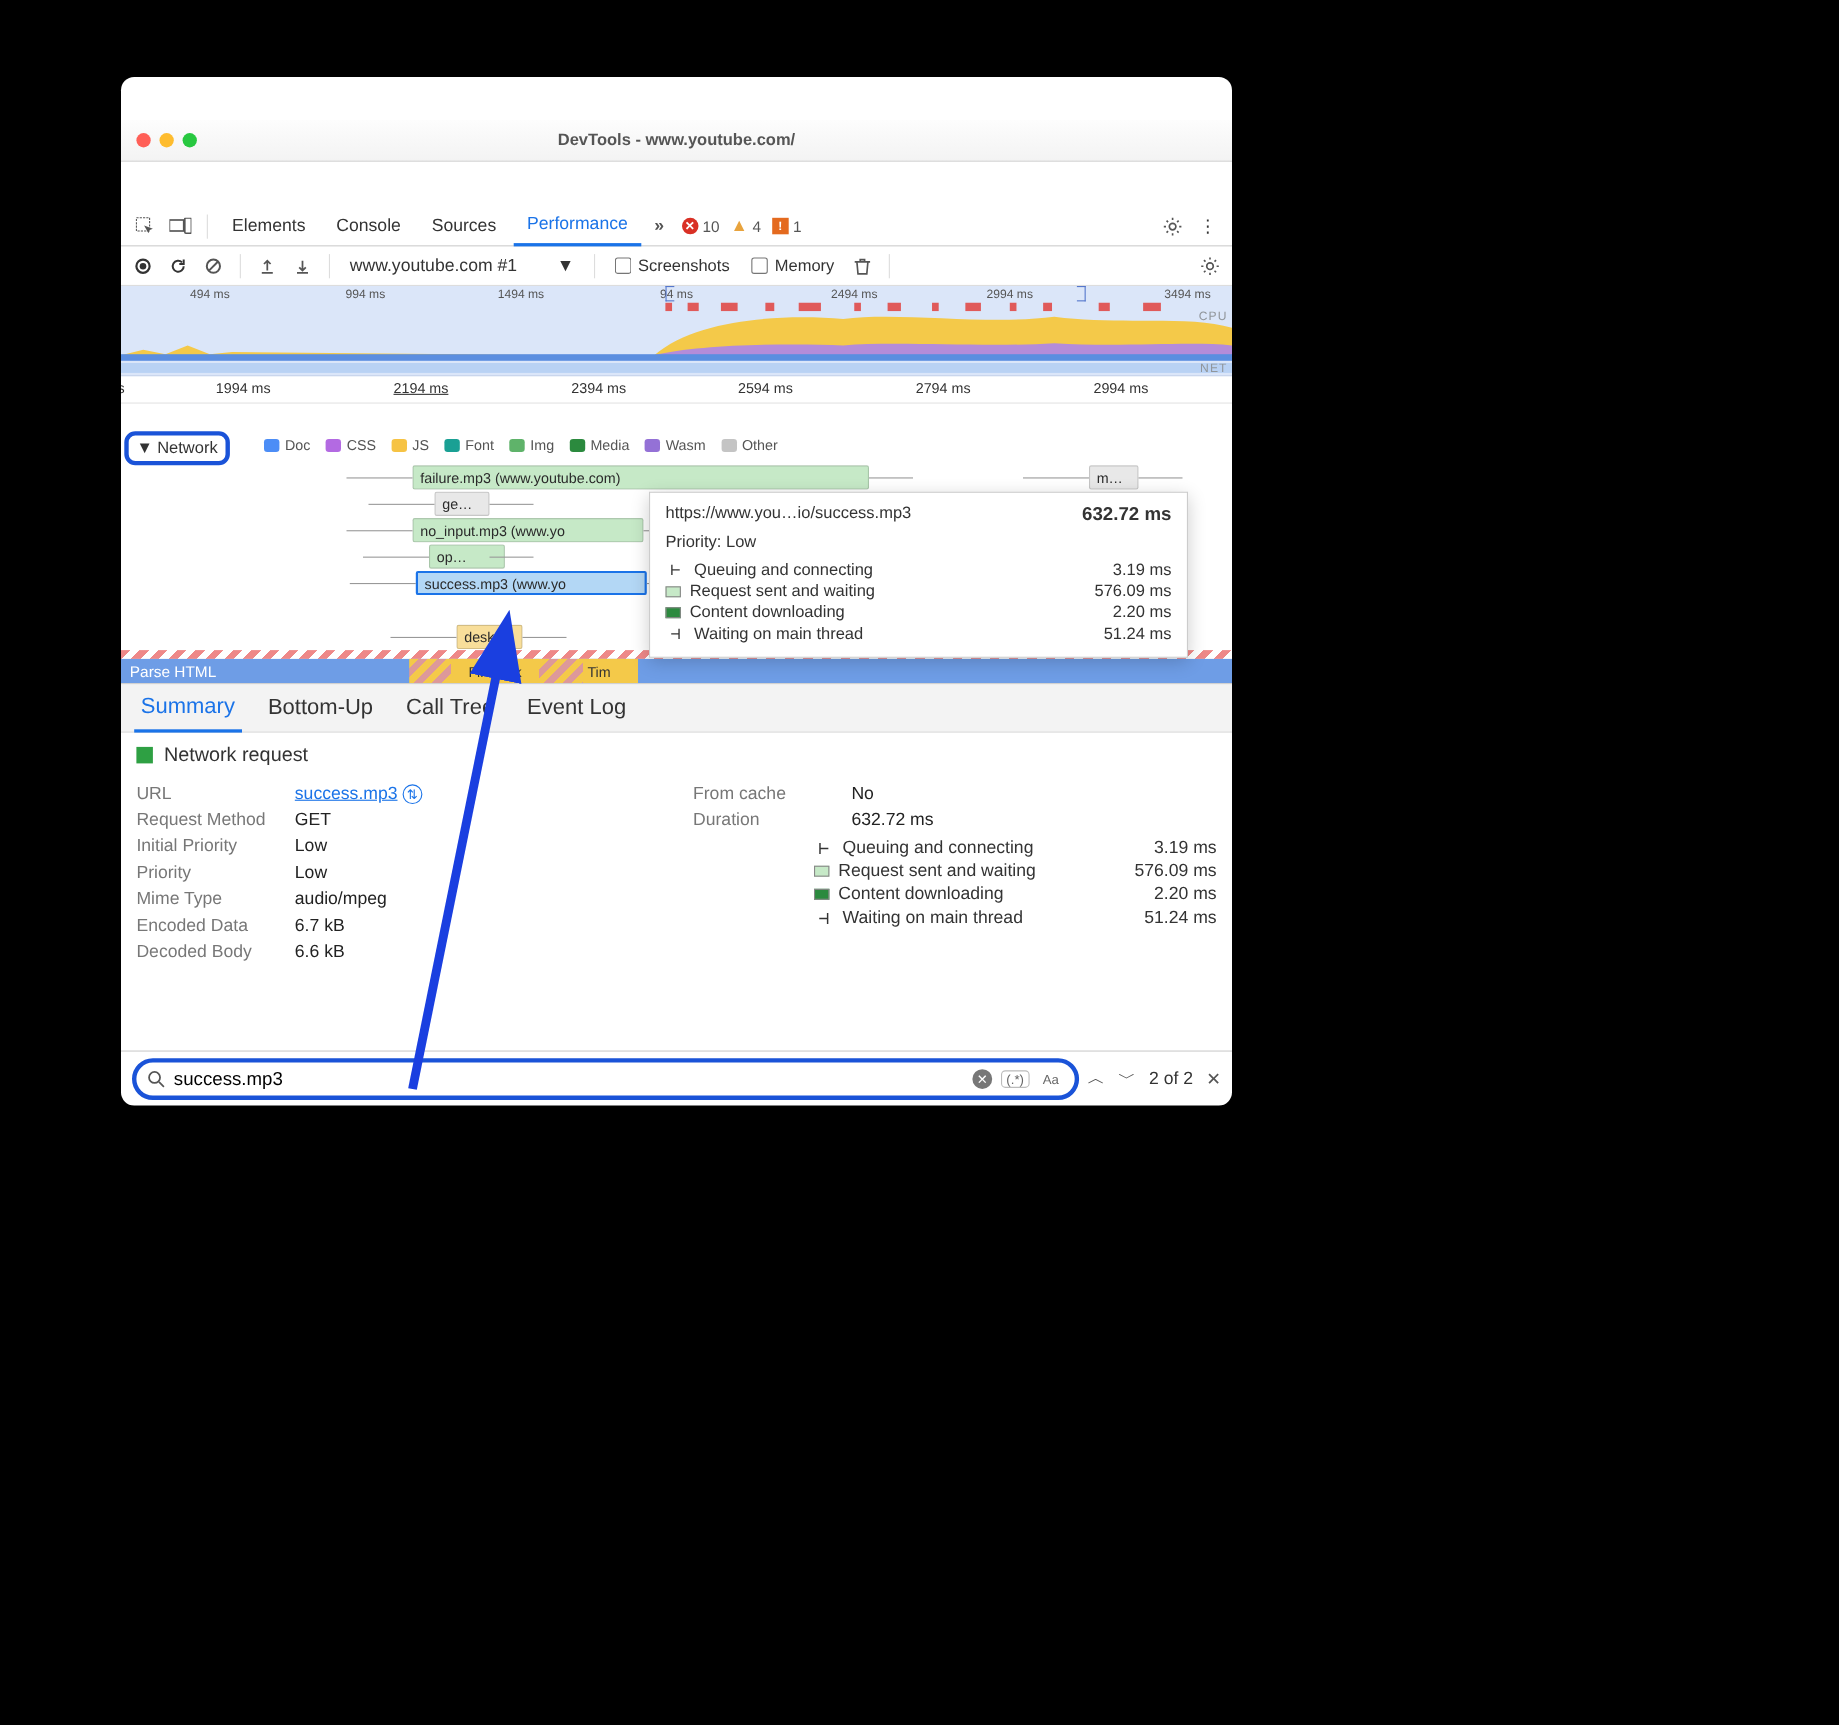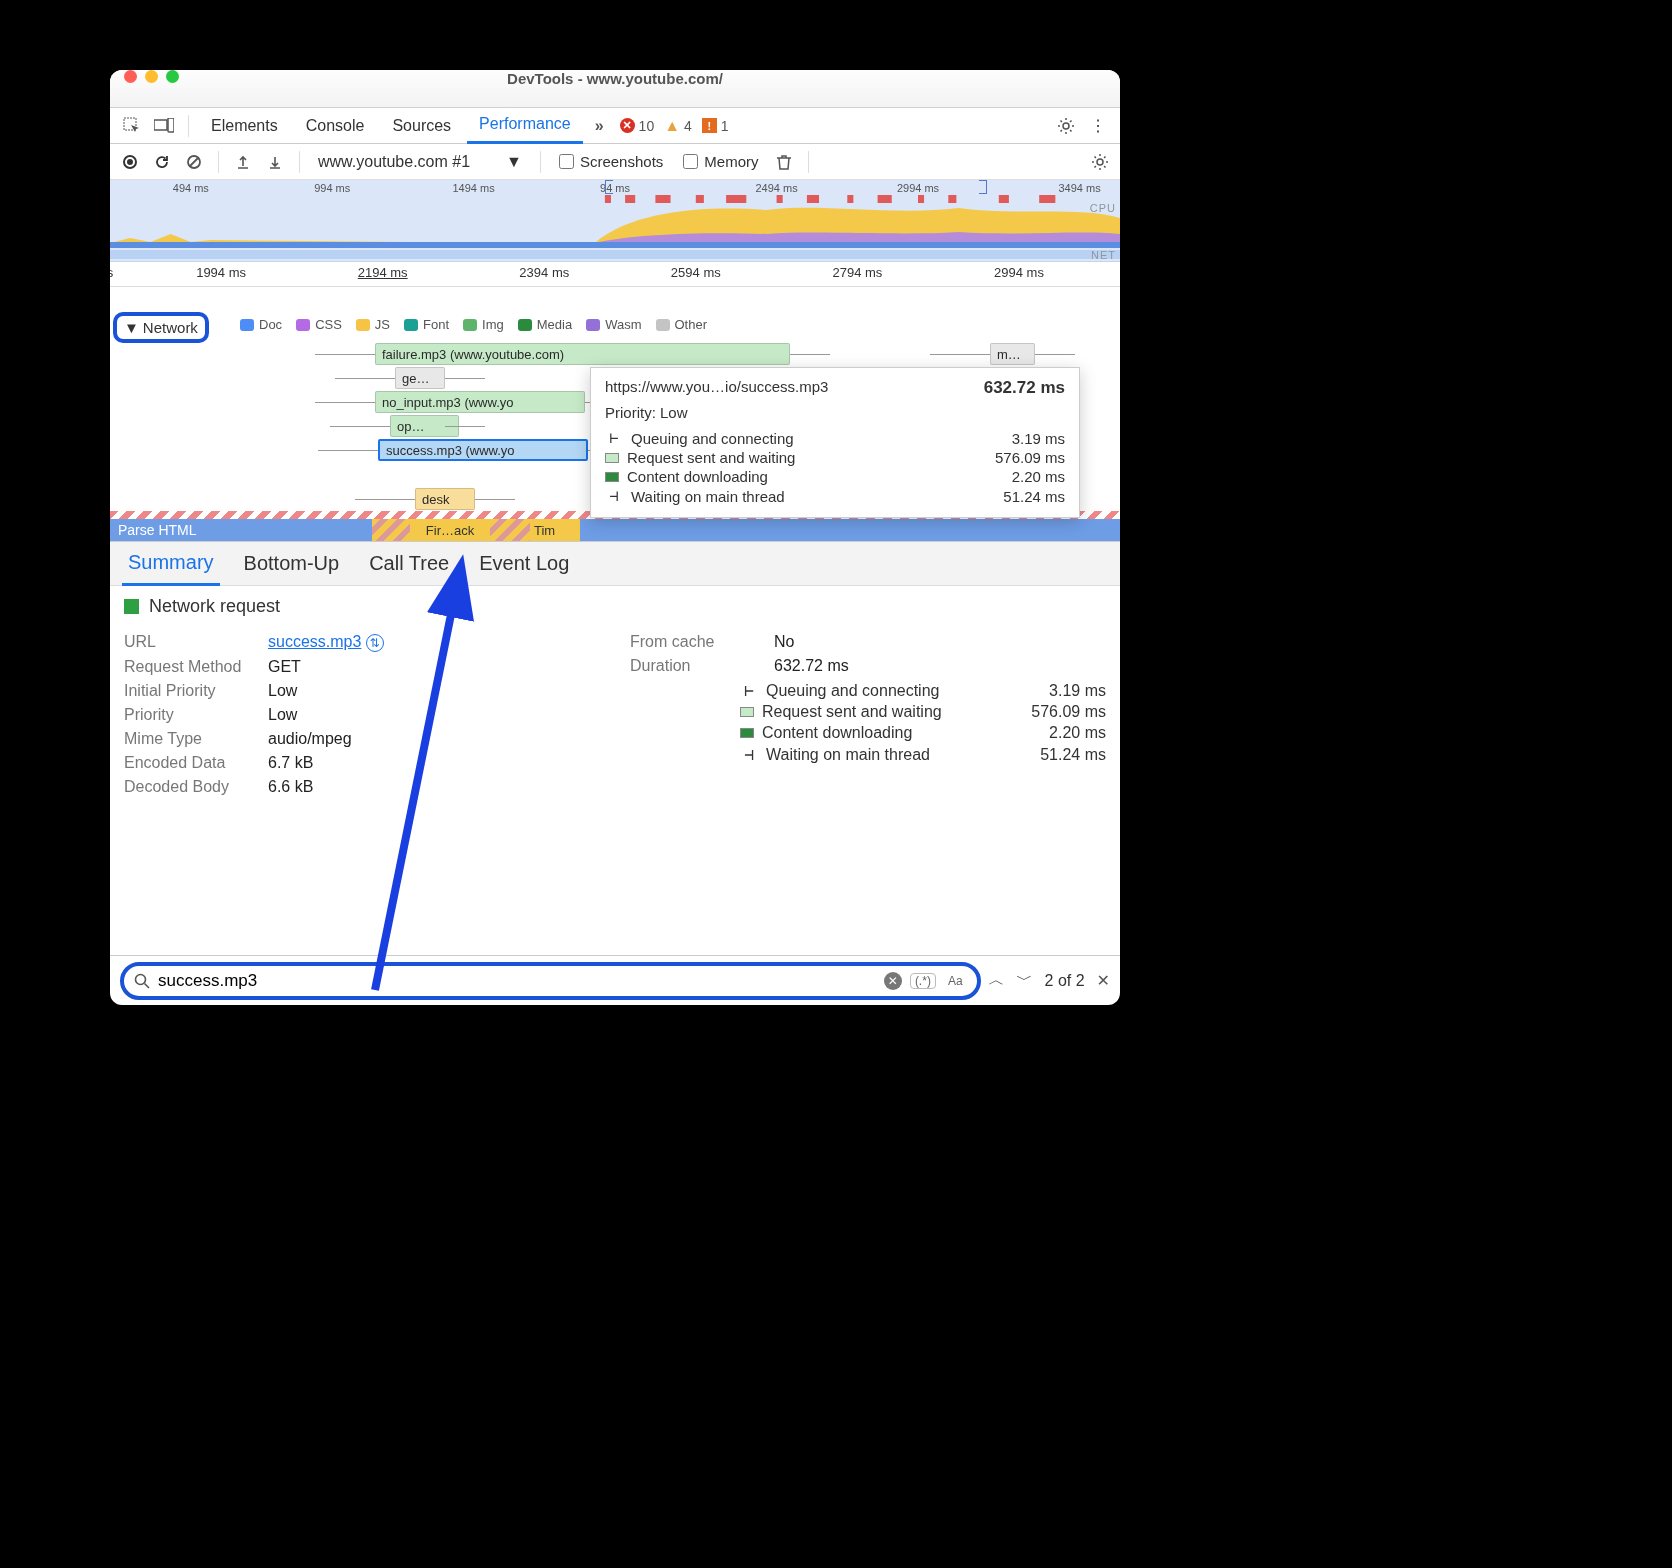--- a/index.html
+++ b/index.html
@@ -25,35 +25,37 @@
     display: flex;
     flex-direction: column;
     overflow: hidden;
   }
   
   .titlebar {
     height: 38px;
     background: linear-gradient(#fdfdfd, #f3f3f3);
     border-bottom: 1px solid #d0d0d0;
     display: flex;
-    align-items: flex-start;
+    align-items: center;
     position: relative;
+    margin-top: 39px;
   }
   .traffic-lights { display:flex; gap:8px; padding-left:14px; }
   .tl { width:13px; height:13px; border-radius:50%; }
   .tl.red{background:#ff5f57;} .tl.yellow{background:#febc2e;} .tl.green{background:#28c840;}
   .title { position:absolute; left:0; right:0; text-align:center; font-weight:600; font-size:15px; color:#555; }
   
   .tabs-row {
     height: 36px;
     border-bottom: 1px solid #ccc;
     display:flex; align-items:center;
     padding: 0 8px;
     gap: 4px;
     font-size: 16px;
+    margin-top: 41px;
   }
   .tabs-row .icon-btn { width:28px; height:26px; display:flex; align-items:center; justify-content:center; cursor:pointer; }
   .tabs-row .tab { padding: 0 12px; height:36px; display:flex; align-items:center; cursor:pointer; color:#333;}
   .tabs-row .tab.active { color:#1a73e8; border-bottom:3px solid #1a73e8; font-weight:500;}
   .tabs-row .overflow { color:#555; font-weight:bold; padding:0 8px; cursor:pointer;}
   .badges { display:flex; gap:10px; align-items:center; font-size:14px; margin-left:4px;}
   .badge { display:flex; align-items:center; gap:4px; color:#555;}
   .badge .dot { width:15px; height:15px; border-radius:50%; display:flex; align-items:center; justify-content:center; color:#fff; font-size:11px; font-weight:bold;}
   
   .perf-toolbar {

